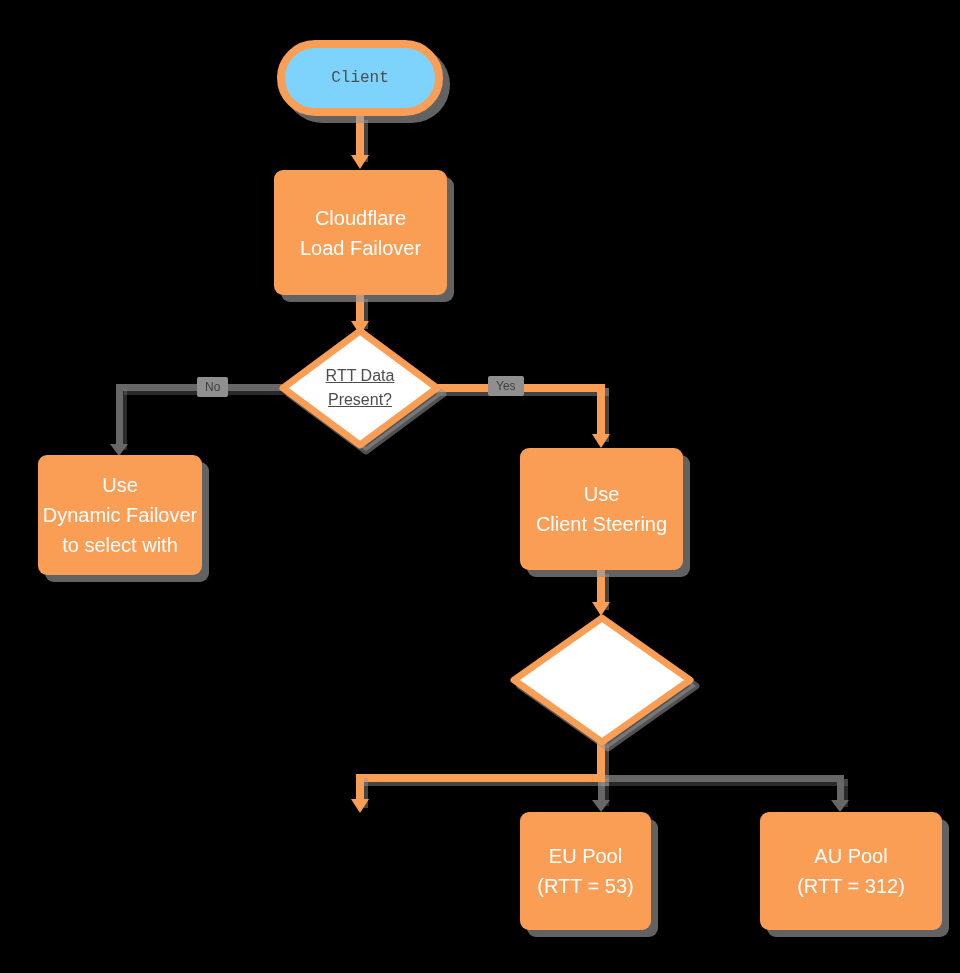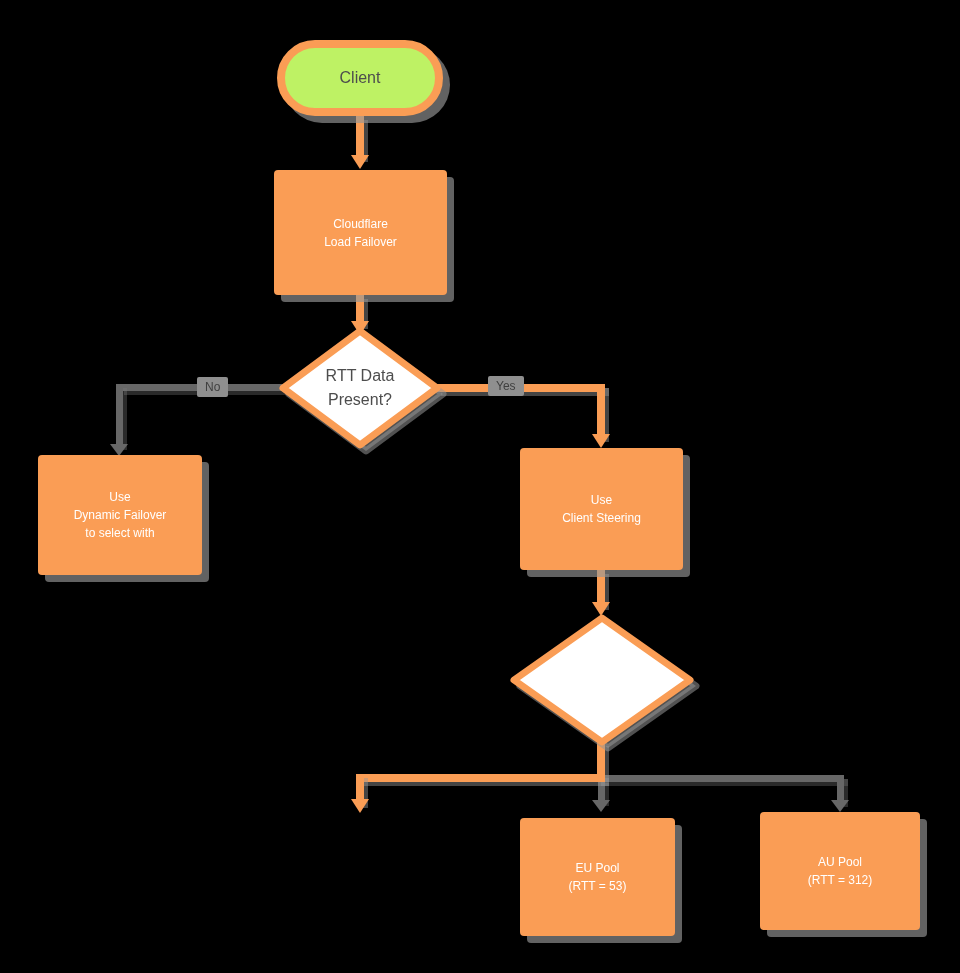--- a/index.html
+++ b/index.html
@@ -13,24 +13,24 @@
     --shadow:rgba(150,150,150,0.65);
   }
   html,body{margin:0;padding:0;background:var(--background);}
   .stage{
     position:relative;width:960px;height:973px;background:var(--background);
     overflow:hidden;font-family:"Liberation Sans",sans-serif;
   }
   
   .node{position:absolute;display:flex;align-items:center;justify-content:center;
         text-align:center;box-sizing:border-box;}
-  .stadium{background:#bef264;border:8px solid var(--orange);border-radius:44px;
-           box-shadow:7px 7px 0 var(--shadow);color:var(--text_dark);font-size:16px;}
-  .box{background:var(--orange);border-radius:4px;color:var(--text_light);
-       font-size:12px;line-height:1.5;box-shadow:7px 7px 0 var(--shadow);}
+  .stadium{background:#7dd3fc;border:8px solid var(--orange);border-radius:44px;
+           box-shadow:7px 7px 0 var(--shadow);color:var(--text_dark);font-size:16px;font-family:Liberation Mono, monospace;}
+  .box{background:var(--orange);border-radius:9px;color:var(--text_light);
+       font-size:20px;line-height:1.5;box-shadow:7px 7px 0 var(--shadow);}
   .diamond-svg{position:absolute;}
   .diamond-shadow{fill:rgba(150,150,150,0.55);stroke:rgba(150,150,150,0.55);
                   stroke-width:7;stroke-linejoin:round;}
   .diamond-main{fill:#fff;stroke:var(--orange);stroke-width:7;stroke-linejoin:round;}
   .diamond-label{position:absolute;display:flex;align-items:center;justify-content:center;
                  text-align:center;color:var(--text_dark);font-size:16px;line-height:1.5;}
   
   .seg{position:absolute;}
   .seg-orange{background:var(--orange);box-shadow:4px 4px 0 rgba(150,150,150,0.45);}
   .seg-gray{background:var(--gray_line);box-shadow:4px 4px 0 rgba(120,120,120,0.35);}
@@ -87,21 +87,21 @@
     <div>
       <div>Cloudflare</div>
       <div>Load Failover</div>
     </div>
   </div>
 
   <svg class="diamond-svg" style="left:279px;top:327px;" width="170" height="130" viewBox="0 0 170 130">
     <polygon class="diamond-shadow" points="87,10 164,67 87,124 10,67"></polygon>
     <polygon class="diamond-main" points="81,4 158,61 81,118 4,61"></polygon>
   </svg>
-  <div class="diamond-label" style="left:283px;top:331px;width:154px;height:114px;">
+  <div class="diamond-label" style="left:283px;top:331px;width:154px;height:114px;text-decoration:underline;">
     <div>
       <div>RTT Data</div>
       <div>Present?</div>
     </div>
   </div>
 
   <div class="node box" style="left:38px;top:455px;width:164px;height:120px;">
     <div>
       <div>Use</div>
       <div>Dynamic Failover</div>
@@ -115,27 +115,27 @@
       <div>Client Steering</div>
     </div>
   </div>
 
   <svg class="diamond-svg" style="left:510px;top:614px;" width="190" height="140" viewBox="0 0 190 140">
     <polygon class="diamond-shadow" points="98,10 186,72 98,134 10,72"></polygon>
     <polygon class="diamond-main" points="92,4 180,66 92,128 4,66"></polygon>
   </svg>
 
 
-  <div class="node box" style="left:520px;top:812px;width:155px;height:118px;margin-top:6px;">
+  <div class="node box" style="left:520px;top:812px;width:131px;height:118px;">
     <div>
       <div>EU Pool</div>
       <div>(RTT = 53)</div>
     </div>
   </div>
 
-  <div class="node box" style="left:760px;top:812px;width:160px;height:118px;">
+  <div class="node box" style="left:760px;top:812px;width:182px;height:118px;">
     <div>
       <div>AU Pool</div>
       <div>(RTT = 312)</div>
     </div>
   </div>
 
 </div>
 
 </body></html>

